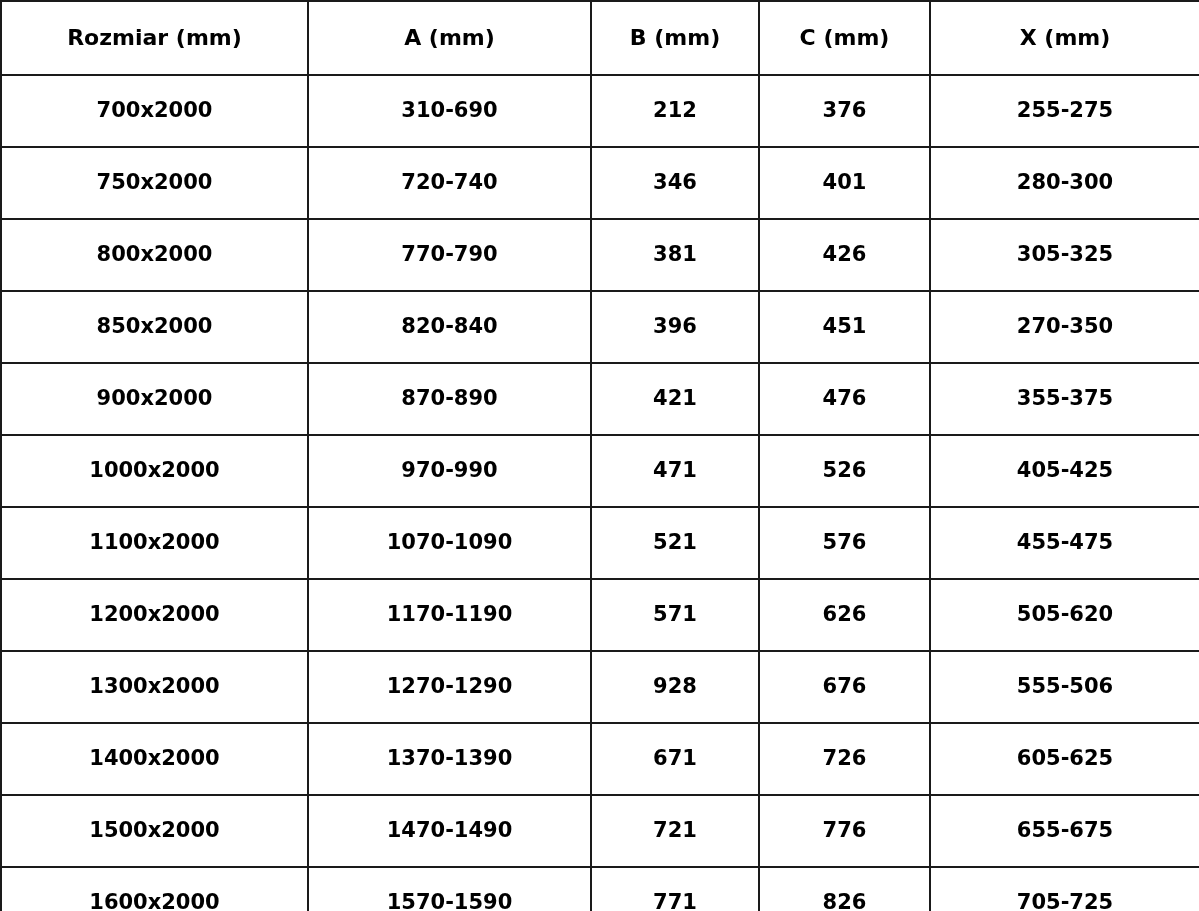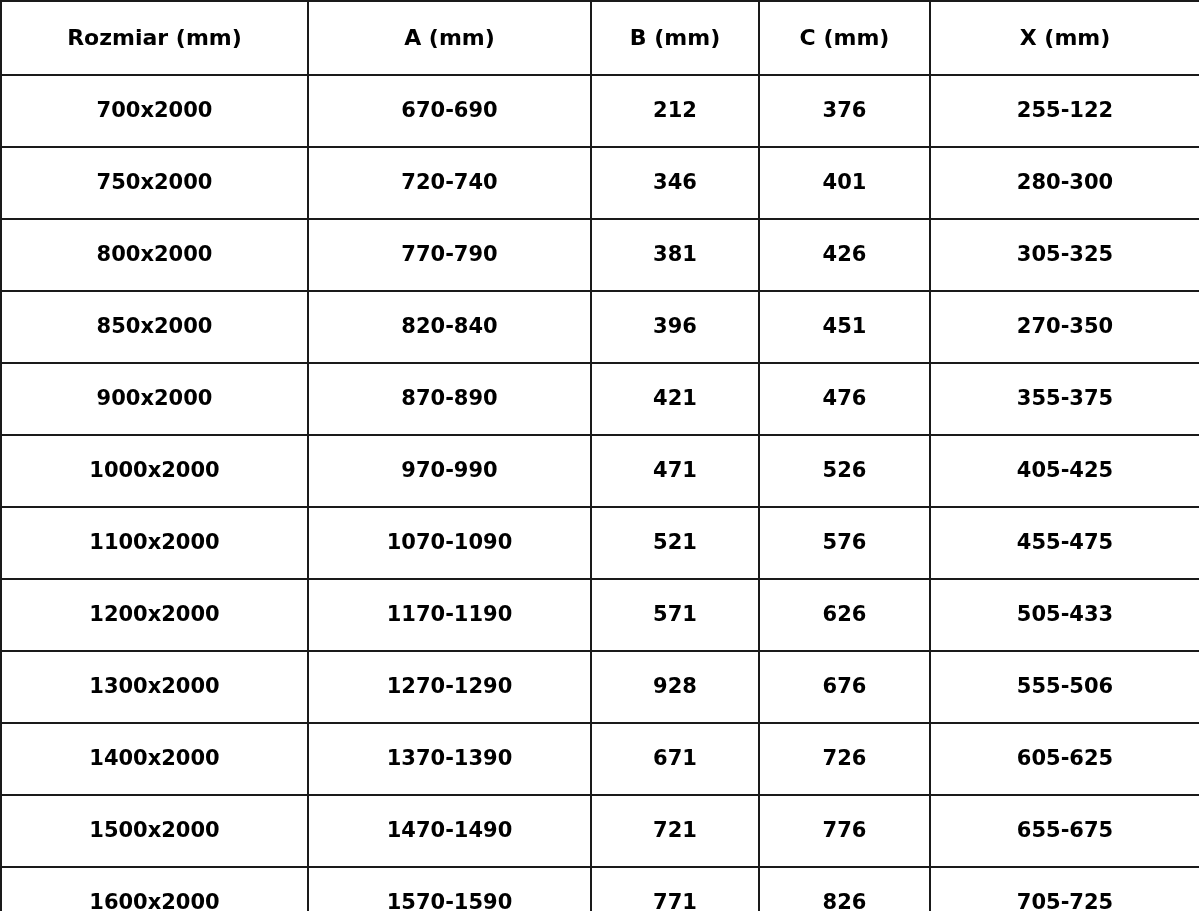--- a/index.html
+++ b/index.html
@@ -70,24 +70,24 @@
         <th>Rozmiar (mm)</th>
         <th>A (mm)</th>
         <th>B (mm)</th>
         <th>C (mm)</th>
         <th>X (mm)</th>
       </tr>
     </thead>
     <tbody>
       <tr>
         <td>700x2000</td>
-        <td>670-690</td>
+        <td>310-690</td>
         <td>212</td>
         <td>376</td>
-        <td>255-122</td>
+        <td>255-275</td>
       </tr>
       <tr>
         <td>750x2000</td>
         <td>720-740</td>
         <td>346</td>
         <td>401</td>
         <td>280-300</td>
       </tr>
       <tr>
         <td>800x2000</td>
@@ -122,21 +122,21 @@
         <td>1070-1090</td>
         <td>521</td>
         <td>576</td>
         <td>455-475</td>
       </tr>
       <tr>
         <td>1200x2000</td>
         <td>1170-1190</td>
         <td>571</td>
         <td>626</td>
-        <td>505-433</td>
+        <td>505-620</td>
       </tr>
       <tr>
         <td>1300x2000</td>
         <td>1270-1290</td>
         <td>928</td>
         <td>676</td>
         <td>555-506</td>
       </tr>
       <tr>
         <td>1400x2000</td>

